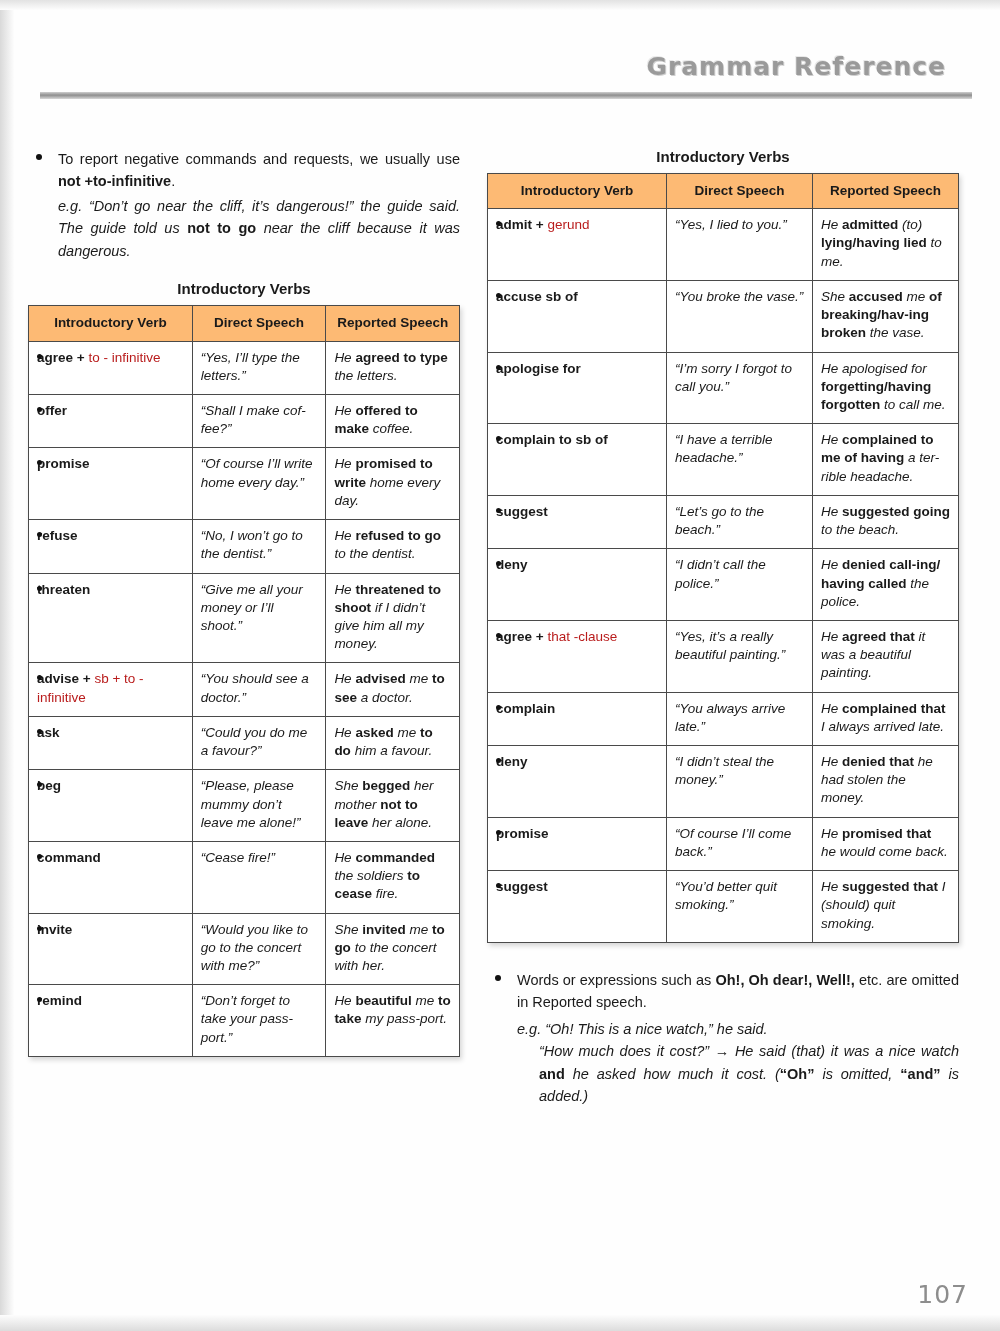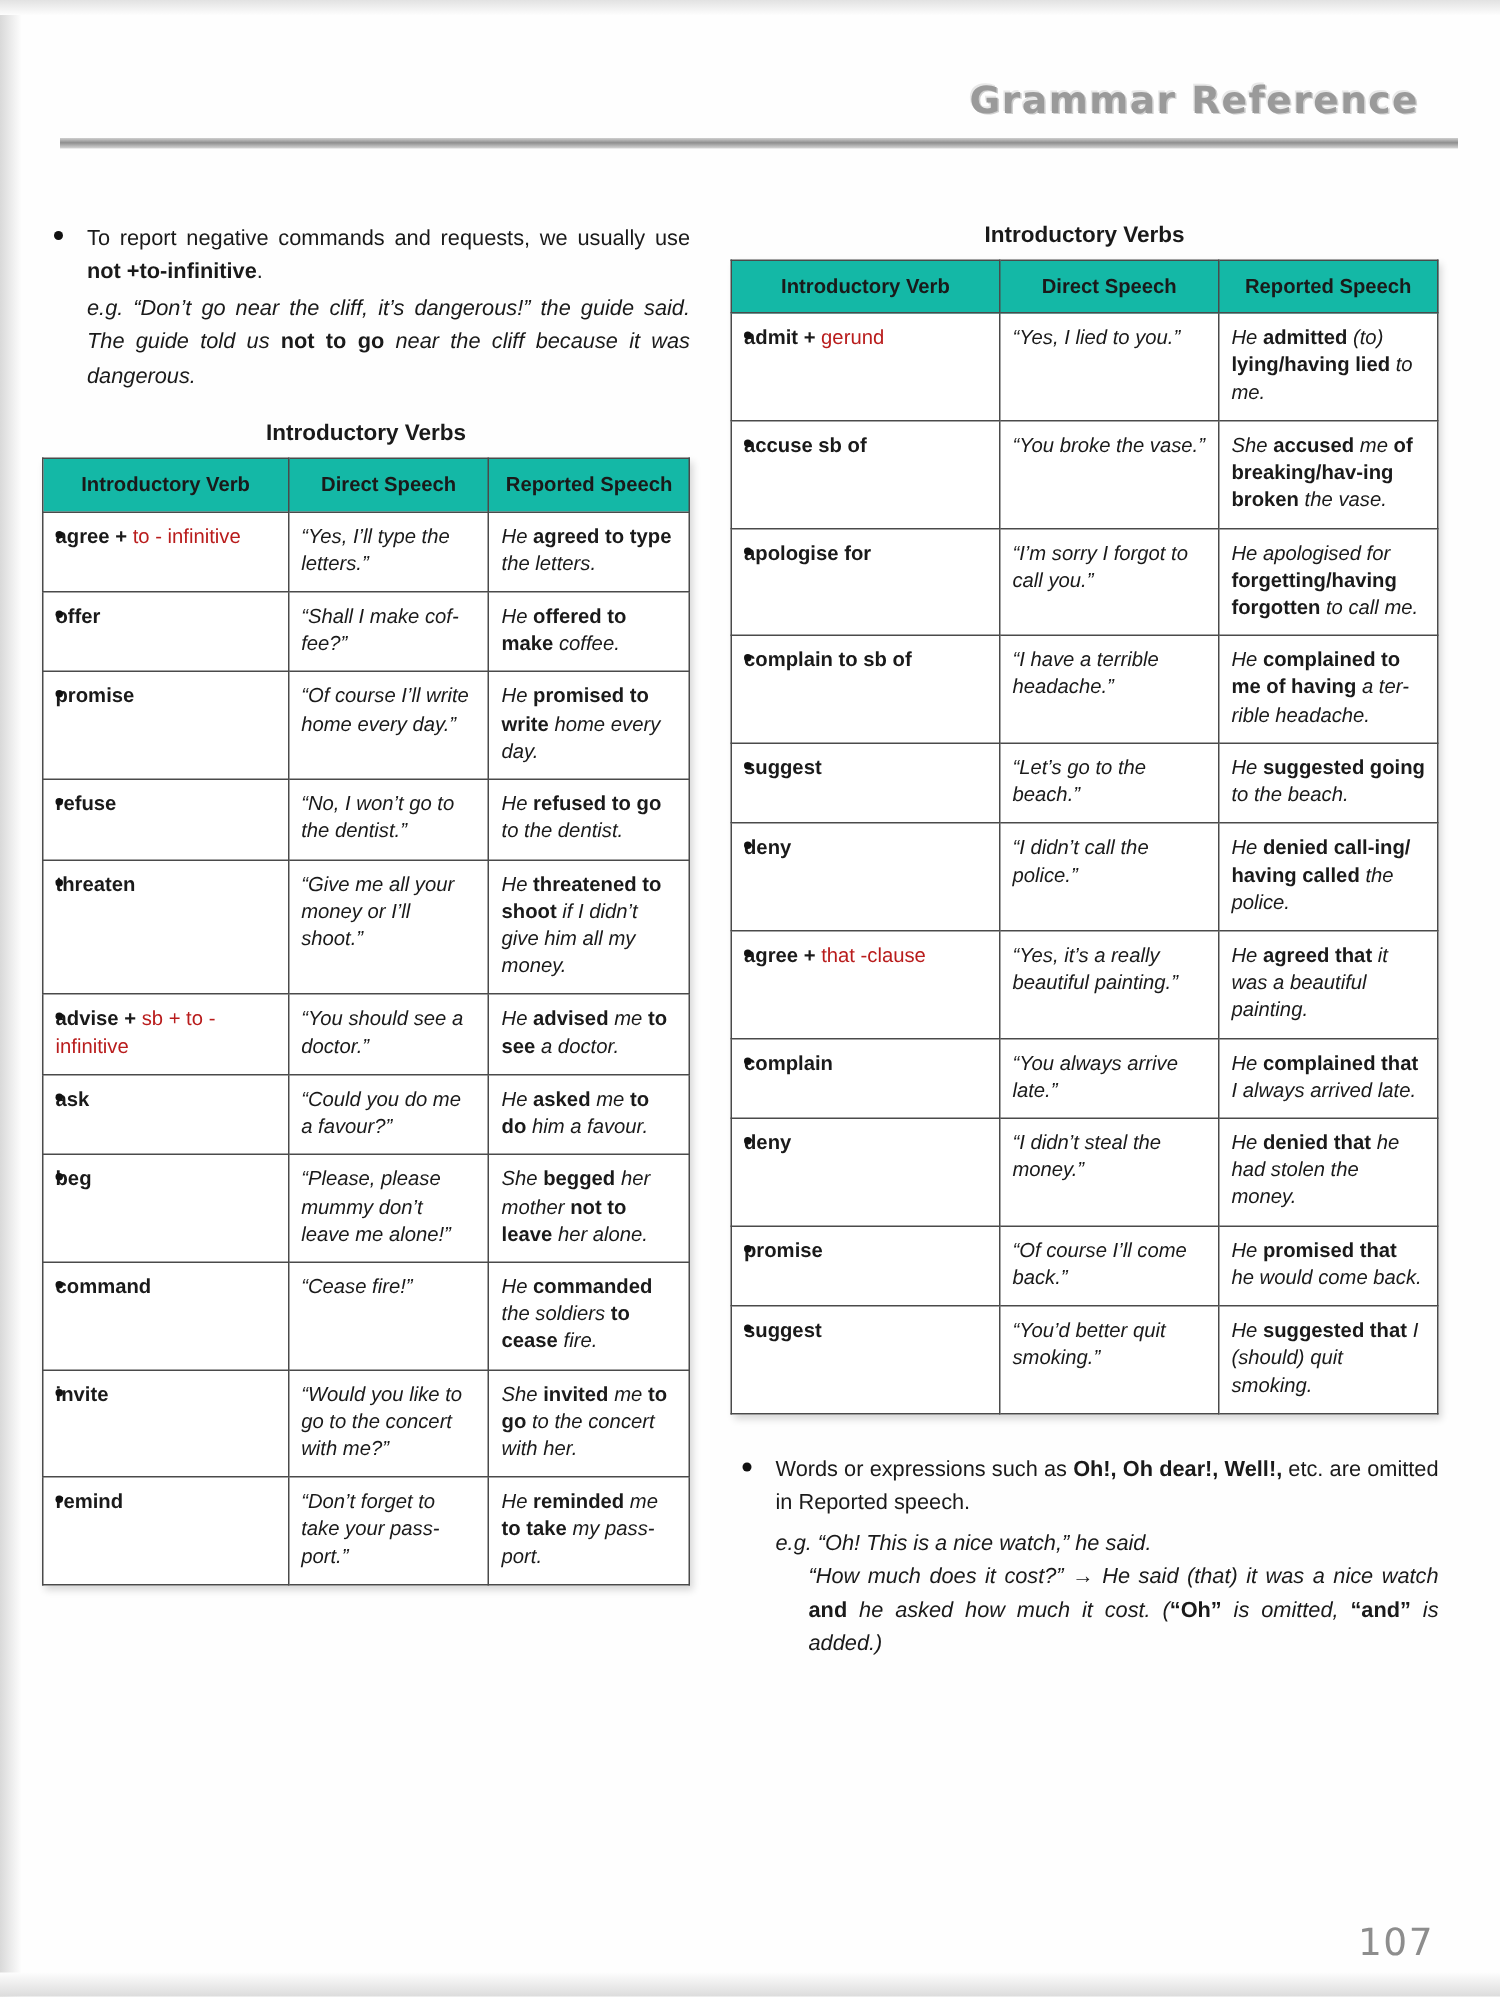--- a/index.html
+++ b/index.html
@@ -132,21 +132,21 @@
     vertical-align: top;
     padding: 7px 8px 9px 8px;
     font-size: 13.5px;
     line-height: 1.35;
   }
   table.verbs th {
     text-align: center;
     font-weight: bold;
     font-size: 13.5px;
     padding: 8px 4px;
-    background: #14b8a6;
+    background: #fdba74;
   }
   td.verb {
     position: relative;
     padding-left: 22px;
     font-weight: bold;
     white-space: normal;
   }
   td.verb .dot {
     position: absolute;
     left: 8px;
@@ -171,21 +171,21 @@
     font-weight: bold;
     text-align: center;
   }
   .col-verb { width: 38%; }
   .col-direct { width: 31%; }
   .col-reported { width: 31%; }
 
   
   .page-number {
     position: absolute;
-    right: 44px;
+    right: 32px;
     bottom: 22px;
     font-size: 25px;
     color: #8d8d8d;
     font-family: "DejaVu Sans", sans-serif;
     letter-spacing: 1px;
   }
   .bottom-note {
     margin-top: 26px;
   }
   .bottom-note p { margin: 0 0 4px 0; }
@@ -281,21 +281,21 @@
           <td class="reported"><span>He </span><b>commanded</b><span> the soldiers </span><b>to cease</b><span> fire.</span></td>
         </tr>
         <tr>
           <td class="verb"><span class="dot"></span><span>invite</span> <span class="faint"></span></td>
           <td class="direct">“Would you like to go to the concert with me?”</td>
           <td class="reported"><span>She </span><b>invited</b><span> me </span><b>to go</b><span> to the concert with her.</span></td>
         </tr>
         <tr>
           <td class="verb"><span class="dot"></span><span>remind</span> <span class="faint"></span></td>
           <td class="direct">“Don’t forget to take your pass-port.”</td>
-          <td class="reported"><span>He </span><b>reminded</b><span> me </span><b>to take</b><span> my pass-port.</span></td>
+          <td class="reported"><span>He </span><b>beautiful</b><span> me </span><b>to take</b><span> my pass-port.</span></td>
         </tr>
       </tbody>
     </table>
   </div>
 
   <div class="col-right">
     <div class="caption-right">Introductory Verbs</div>
 
     <table class="verbs">
       <thead>

